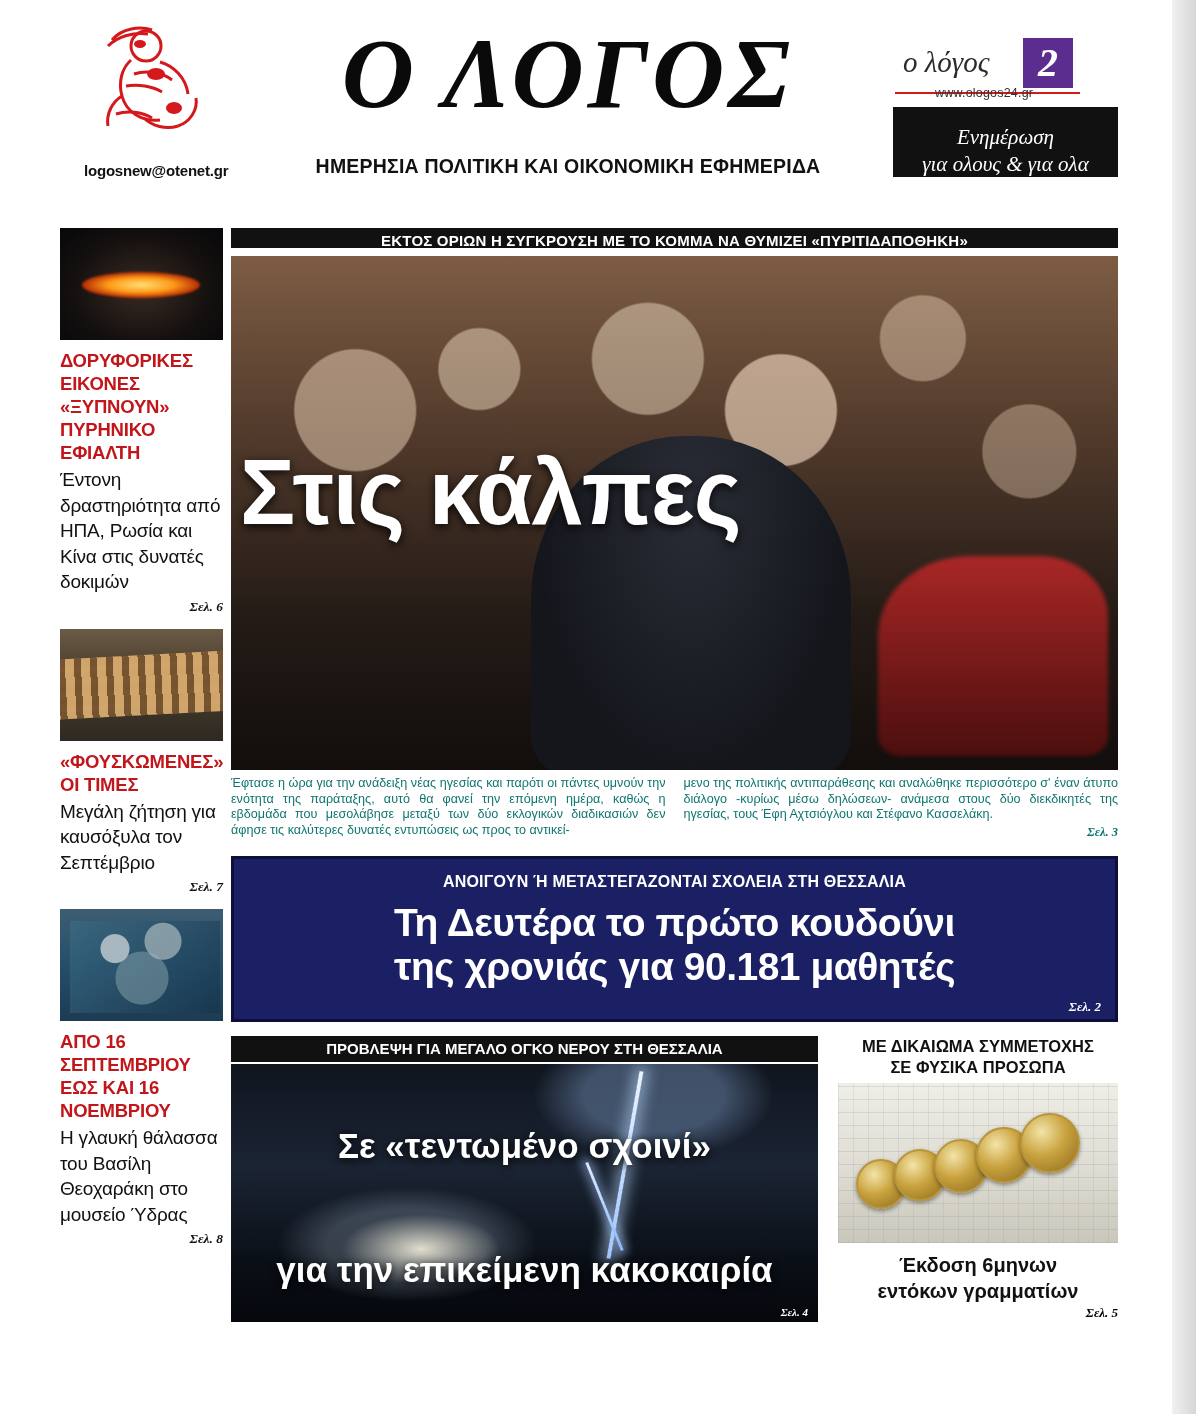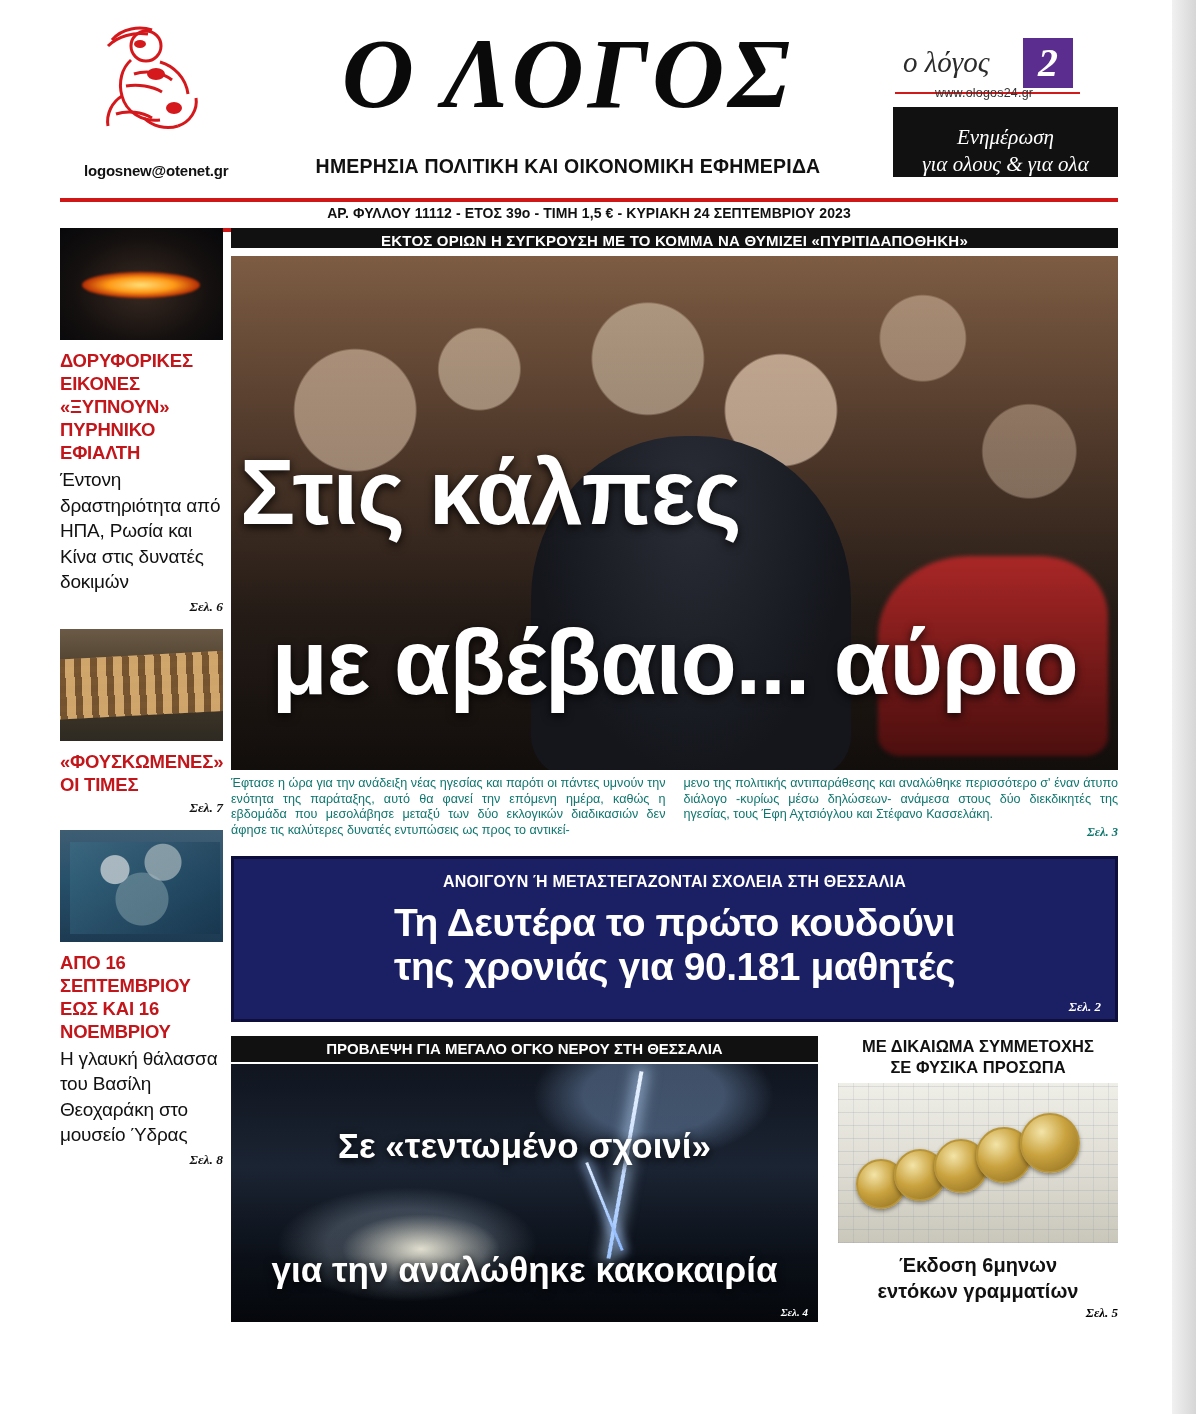--- a/index.html
+++ b/index.html
@@ -530,57 +530,54 @@
       <div class="site-url-rule"></div>
       <div class="site-url">www.ologos24.gr</div>
     </div>
 
     <div class="promo-box">
       <div>Ενημέρωση</div>
       <div>για ολους &amp; για ολα</div>
     </div>
   </div>
 
-  <div class="red-bar">
-    <div class="info">ΑΡ. ΦΥΛΛΟΥ 11112 - ΕΤΟΣ 39ο - ΤΙΜΗ 1,5 € - ΚΥΡΙΑΚΗ 24 ΣΕΠΤΕΜΒΡΙΟΥ 2023</div>
-  </div>
 
   <div class="left-col">
 
     <div class="lc-block">
       <div class="lc-photo sat"></div>
       <div class="lc-head">ΔΟΡΥΦΟΡΙΚΕΣ ΕΙΚΟΝΕΣ «ΞΥΠΝΟΥΝ» ΠΥΡΗΝΙΚΟ ΕΦΙΑΛΤΗ</div>
       <div class="lc-body">Έντονη δραστηριότητα από ΗΠΑ, Ρωσία και Κίνα στις δυνατές δοκιμών</div>
       <div class="lc-page">Σελ. 6</div>
     </div>
 
     <div class="lc-block">
       <div class="lc-photo logs"></div>
       <div class="lc-head">«ΦΟΥΣΚΩΜΕΝΕΣ» ΟΙ ΤΙΜΕΣ</div>
+      <div class="lc-body">Μεγάλη ζήτηση για καυσόξυλα τον Σεπτέμβριο</div>
       <div class="lc-page">Σελ. 7</div>
     </div>
 
     <div class="lc-block">
       <div class="lc-photo sea"></div>
       <div class="lc-head">ΑΠΟ 16 ΣΕΠΤΕΜΒΡΙΟΥ ΕΩΣ ΚΑΙ 16 ΝΟΕΜΒΡΙΟΥ</div>
       <div class="lc-body">Η γλαυκή θάλασσα του Βασίλη Θεοχαράκη στο μουσείο Ύδρας</div>
       <div class="lc-page">Σελ. 8</div>
     </div>
   </div>
 
   <div class="kicker-bar">ΕΚΤΟΣ ΟΡΙΩΝ Η ΣΥΓΚΡΟΥΣΗ ΜΕ ΤΟ ΚΟΜΜΑ ΝΑ ΘΥΜΙΖΕΙ «ΠΥΡΙΤΙΔΑΠΟΘΗΚΗ»</div>
 
   <div class="main-photo">
     <div class="mp-bg"></div>
     <div class="mp-dark-suit"></div>
     <div class="mp-red"></div>
   </div>
 
   <div class="headline-1">Στις κάλπες</div>
-  <div class="headline-2">με αβέβαιο... αύριο</div>
 
   <div class="lede">
     <div class="col">Έφτασε η ώρα για την ανάδειξη νέας ηγεσίας και παρότι οι πάντες υμνούν την ενότητα της παράταξης, αυτό θα φανεί την επόμενη ημέρα, καθώς η εβδομάδα που μεσολάβησε μεταξύ των δύο εκλογικών διαδικασιών δεν άφησε τις καλύτερες δυνατές εντυπώσεις ως προς το αντικεί-</div>
     <div class="col">
       <span>μενο της πολιτικής αντιπαράθεσης και αναλώθηκε περισσότερο σ' έναν άτυπο διάλογο -κυρίως μέσω δηλώσεων- ανάμεσα στους δύο διεκδικητές της ηγεσίας, τους Έφη Αχτσιόγλου και Στέφανο Κασσελάκη.</span>
       <span class="pg">Σελ. 3</span>
     </div>
   </div>
 
   <div class="blue-box">
@@ -590,21 +587,21 @@
     <div class="blue-pg">Σελ. 2</div>
   </div>
 
   <div class="storm-kicker">ΠΡΟΒΛΕΨΗ ΓΙΑ ΜΕΓΑΛΟ ΟΓΚΟ ΝΕΡΟΥ ΣΤΗ ΘΕΣΣΑΛΙΑ</div>
   <div class="storm-photo">
     <div class="storm-bg"></div>
     <div class="storm-glow"></div>
     <div class="bolt"></div>
     <div class="bolt2"></div>
     <div class="storm-h1">Σε «τεντωμένο σχοινί»</div>
-    <div class="storm-h2">για την αναλώθηκε κακοκαιρία</div>
+    <div class="storm-h2">για την επικείμενη κακοκαιρία</div>
     <div class="storm-pg">Σελ. 4</div>
   </div>
 
   <div class="coins-kicker">
     <div>ΜΕ ΔΙΚΑΙΩΜΑ ΣΥΜΜΕΤΟΧΗΣ</div>
     <div>ΣΕ ΦΥΣΙΚΑ ΠΡΟΣΩΠΑ</div>
   </div>
 
   <div class="coins-photo">
     <div class="coins-bg"></div>

